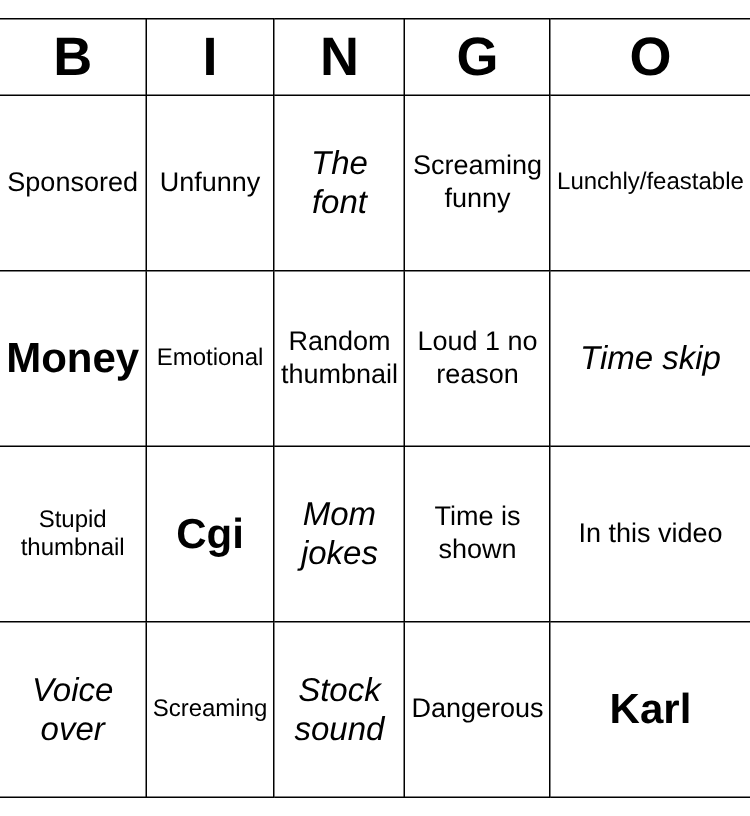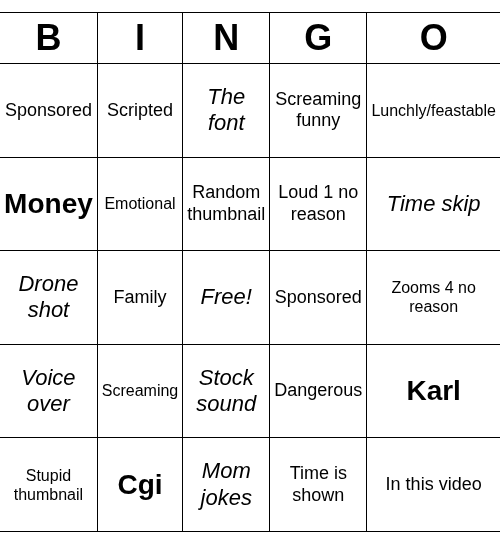--- a/index.html
+++ b/index.html
@@ -76,47 +76,40 @@
     <th>B</th>
         <th>I</th>
         <th>N</th>
         <th>G</th>
         <th>O</th>
       </tr>
   </thead>
   <tbody id="bingo-body">
   <tr>
         <td><span class="cell-text medium">Sponsored</span></td>
-        <td><span class="cell-text medium">Scripted</span></td>
+        <td><span class="cell-text medium">Unfunny</span></td>
         <td><span class="cell-text large">The font</span></td>
         <td><span class="cell-text medium">Screaming funny</span></td>
         <td><span class="cell-text small">Lunchly/feastable</span></td>
       </tr>
       <tr>
         <td><span class="cell-text xlarge">Money</span></td>
         <td><span class="cell-text small">Emotional</span></td>
         <td><span class="cell-text medium">Random thumbnail</span></td>
         <td><span class="cell-text medium">Loud 1 no reason</span></td>
         <td><span class="cell-text large">Time skip</span></td>
       </tr>
       <tr>
-        <td><span class="cell-text large">Drone shot</span></td>
-        <td><span class="cell-text medium">Family</span></td>
-        <td><span class="cell-text large">Free!</span></td>
-        <td><span class="cell-text medium">Sponsored</span></td>
-        <td><span class="cell-text small">Zooms 4 no reason</span></td>
+        <td><span class="cell-text small">Stupid thumbnail</span></td>
+        <td><span class="cell-text xlarge">Cgi</span></td>
+        <td><span class="cell-text large">Mom jokes</span></td>
+        <td><span class="cell-text medium">Time is shown</span></td>
+        <td><span class="cell-text medium">In this video</span></td>
       </tr>
       <tr>
         <td><span class="cell-text large">Voice over</span></td>
         <td><span class="cell-text small">Screaming</span></td>
         <td><span class="cell-text large">Stock sound</span></td>
         <td><span class="cell-text medium">Dangerous</span></td>
         <td><span class="cell-text xlarge">Karl</span></td>
       </tr>
-      <tr>
-        <td><span class="cell-text small">Stupid thumbnail</span></td>
-        <td><span class="cell-text xlarge">Cgi</span></td>
-        <td><span class="cell-text large">Mom jokes</span></td>
-        <td><span class="cell-text medium">Time is shown</span></td>
-        <td><span class="cell-text medium">In this video</span></td>
-      </tr>
     </tbody>
 </table>
 
 </body></html>

